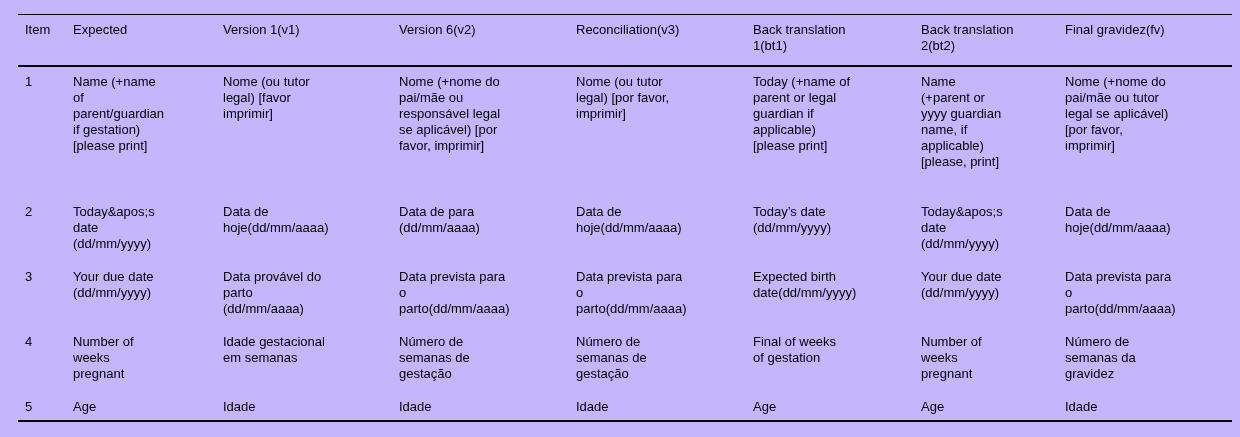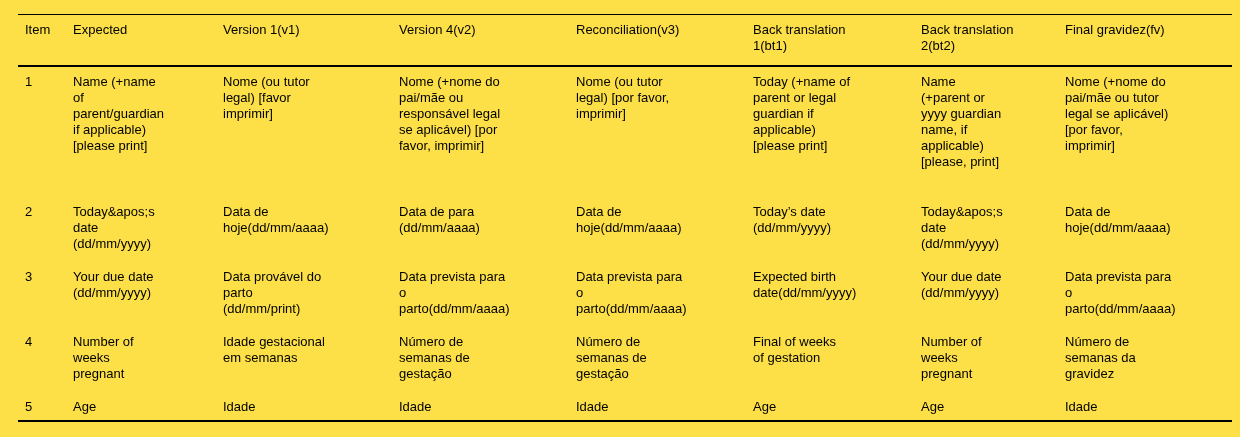--- a/index.html
+++ b/index.html
@@ -6,21 +6,21 @@
     margin: 0;
     padding: 0;
     background: #ffffff;
     font-family: "Liberation Sans", sans-serif;
     color: #000000;
   }
   .page {
     position: relative;
     width: 1240px;
     height: 437px;
-    background: #fde047;
+    background: #c4b5fd;
     overflow: hidden;
   }
   .table-wrap {
     margin: 14px 0 0 18px;
     width: 1214px;
   }
   table.paper-table {
     border-collapse: collapse;
     table-layout: fixed;
     width: 1214px;
@@ -65,36 +65,36 @@
         <col style="width:177px">
         <col style="width:168px">
         <col style="width:144px">
         <col style="width:167px">
       </colgroup>
       <thead>
         <tr class="header-row">
           <th>Item</th>
           <th>Expected</th>
           <th>Version 1(v1)</th>
-          <th>Version 4(v2)</th>
+          <th>Version 6(v2)</th>
           <th>Reconciliation(v3)</th>
           <th>Back translation
 1(bt1)</th>
           <th>Back translation
 2(bt2)</th>
           <th>Final gravidez(fv)</th>
         </tr>
       </thead>
       <tbody>
         <tr class="row-1">
           <td>1</td>
           <td>Name (+name
 of
 parent/guardian
-if applicable)
+if gestation)
 [please print]</td>
           <td>Nome (ou tutor
 legal) [favor
 imprimir]</td>
           <td>Nome (+nome do
 pai/mãe ou
 responsável legal
 se aplicável) [por
 favor, imprimir]</td>
           <td>Nome (ou tutor
@@ -135,21 +135,21 @@
 (dd/mm/yyyy)</td>
           <td>Data de
 hoje(dd/mm/aaaa)</td>
         </tr>
         <tr class="row-3">
           <td>3</td>
           <td>Your due date
 (dd/mm/yyyy)</td>
           <td>Data provável do
 parto
-(dd/mm/print)</td>
+(dd/mm/aaaa)</td>
           <td>Data prevista para
 o
 parto(dd/mm/aaaa)</td>
           <td>Data prevista para
 o
 parto(dd/mm/aaaa)</td>
           <td>Expected birth
 date(dd/mm/yyyy)</td>
           <td>Your due date
 (dd/mm/yyyy)</td>

